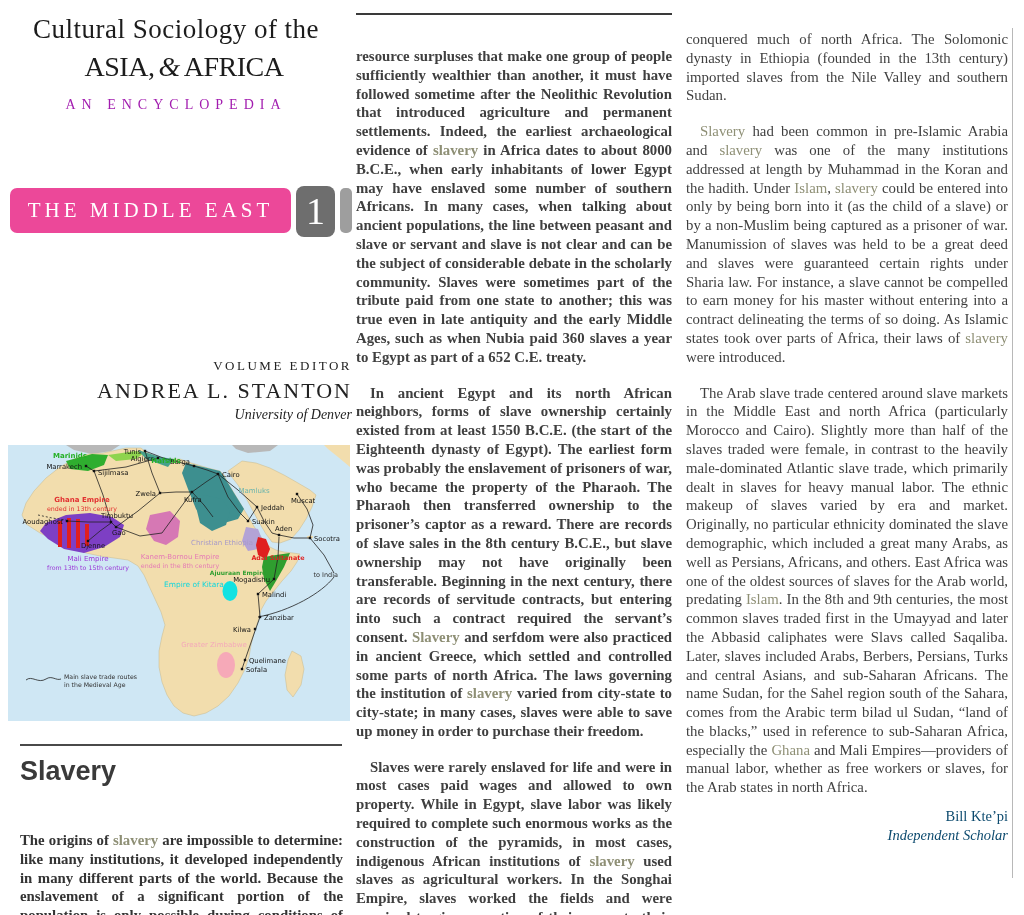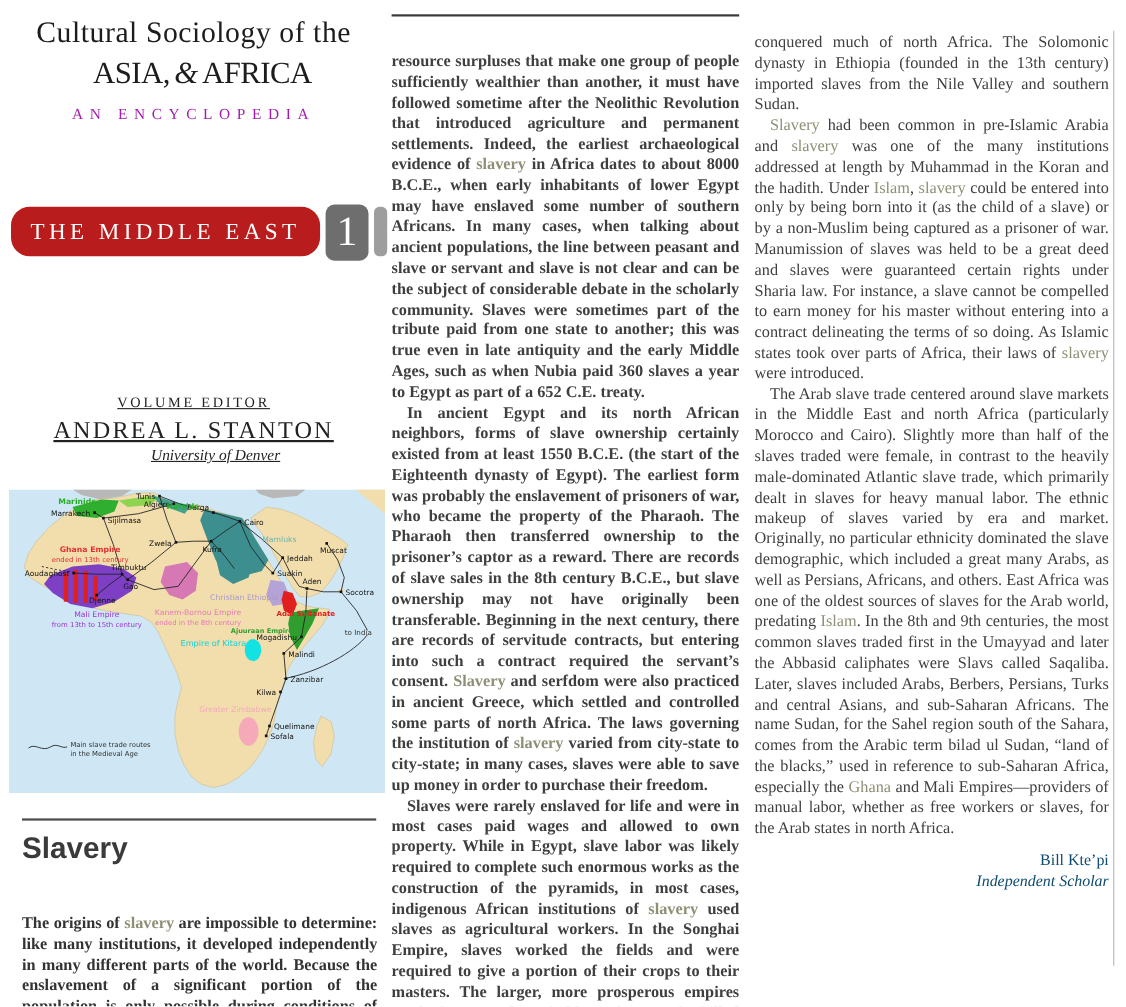--- a/index.html
+++ b/index.html
@@ -9,27 +9,27 @@
 
   
   .cover-title{position:absolute;left:0;top:14px;width:352px;text-align:center;color:#1c1c1c;}
   .t1{font-size:27px;letter-spacing:.5px;}
   .t2{font-size:41px;line-height:44px;letter-spacing:0;}
   .t3{font-size:28px;line-height:44px;letter-spacing:-.5px;margin-left:16px;}
   .t3 .amp{font-style:italic;padding:0 4px;}
   .sub{font-size:14px;letter-spacing:6px;margin-top:8px;color:#a21caf;}
 
   .banner{position:absolute;left:10px;top:186px;height:48px;width:342px;}
-  .banner-main{position:absolute;left:0;top:2px;width:281px;height:45px;background:#b91c1c;border-radius:17px;
+  .banner-main{position:absolute;left:0;top:2px;width:281px;height:45px;background:#ec4899;border-radius:7px;
       color:#fff;font-size:21px;letter-spacing:4px;text-align:center;line-height:45px;}
   .banner-num{position:absolute;left:286px;top:0;width:39px;height:51px;background:#6e6e6e;border-radius:8px;
       color:#fff;font-size:38px;text-align:center;line-height:51px;}
   .banner-sliver{position:absolute;left:330px;top:2px;width:12px;height:45px;background:#9e9e9e;border-radius:5px;}
 
-  .editor{position:absolute;left:0;top:358px;width:352px;text-align:center;color:#222;text-decoration:underline;}
+  .editor{position:absolute;left:0;top:358px;width:352px;text-align:right;color:#222;}
   .ed1{font-size:13px;letter-spacing:2.5px;}
   .ed2{font-size:22px;letter-spacing:2px;margin-top:4px;}
   .ed3{font-size:14px;font-style:italic;margin-top:3px;margin-left:40px;}
 
   
   .map{position:absolute;left:8px;top:445px;}
   .map text{font-family:"DejaVu Sans", sans-serif;}
   .city-label{fill:#141414;font-size:6.8px;}
 
   
@@ -37,21 +37,21 @@
   .article-title{position:absolute;left:20px;top:756px;margin:0;
       font-family:"Liberation Sans", sans-serif;font-weight:bold;font-size:27px;color:#3a3a3a;}
   .col1-text{position:absolute;left:20px;top:802px;width:323px;height:108px;overflow:hidden;
       font-size:14.8px;line-height:19px;text-align:justify;font-weight:bold;color:#333;margin-top:29px;}
 
   
   .rule2{position:absolute;left:356px;top:13px;width:316px;height:2px;background:#3a3a3a;}
   .col2{position:absolute;left:356px;top:47px;width:316px;height:880px;overflow:hidden;font-weight:bold;}
   .col3{position:absolute;left:686px;top:30px;width:322px;height:885px;overflow:hidden;}
   .col2 p,.col3 p,.col1-text p{margin:0;font-size:14.8px;line-height:18.8px;text-align:justify;}
-  p.indent{text-indent:14px;}
+  p.indent{text-indent:14px;margin-top:17px;}
   .hl{color:#8e8f75;}
 
   .author{margin-top:10px;text-align:right;font-size:14.5px;color:#0c4a6e;line-height:19px;}
   .author .aff{font-style:italic;}
 
   .right-edge{position:absolute;left:1012px;top:28px;width:1px;height:850px;background:#b8b8b8;}
 </style>
 </head>
 <body>
 

